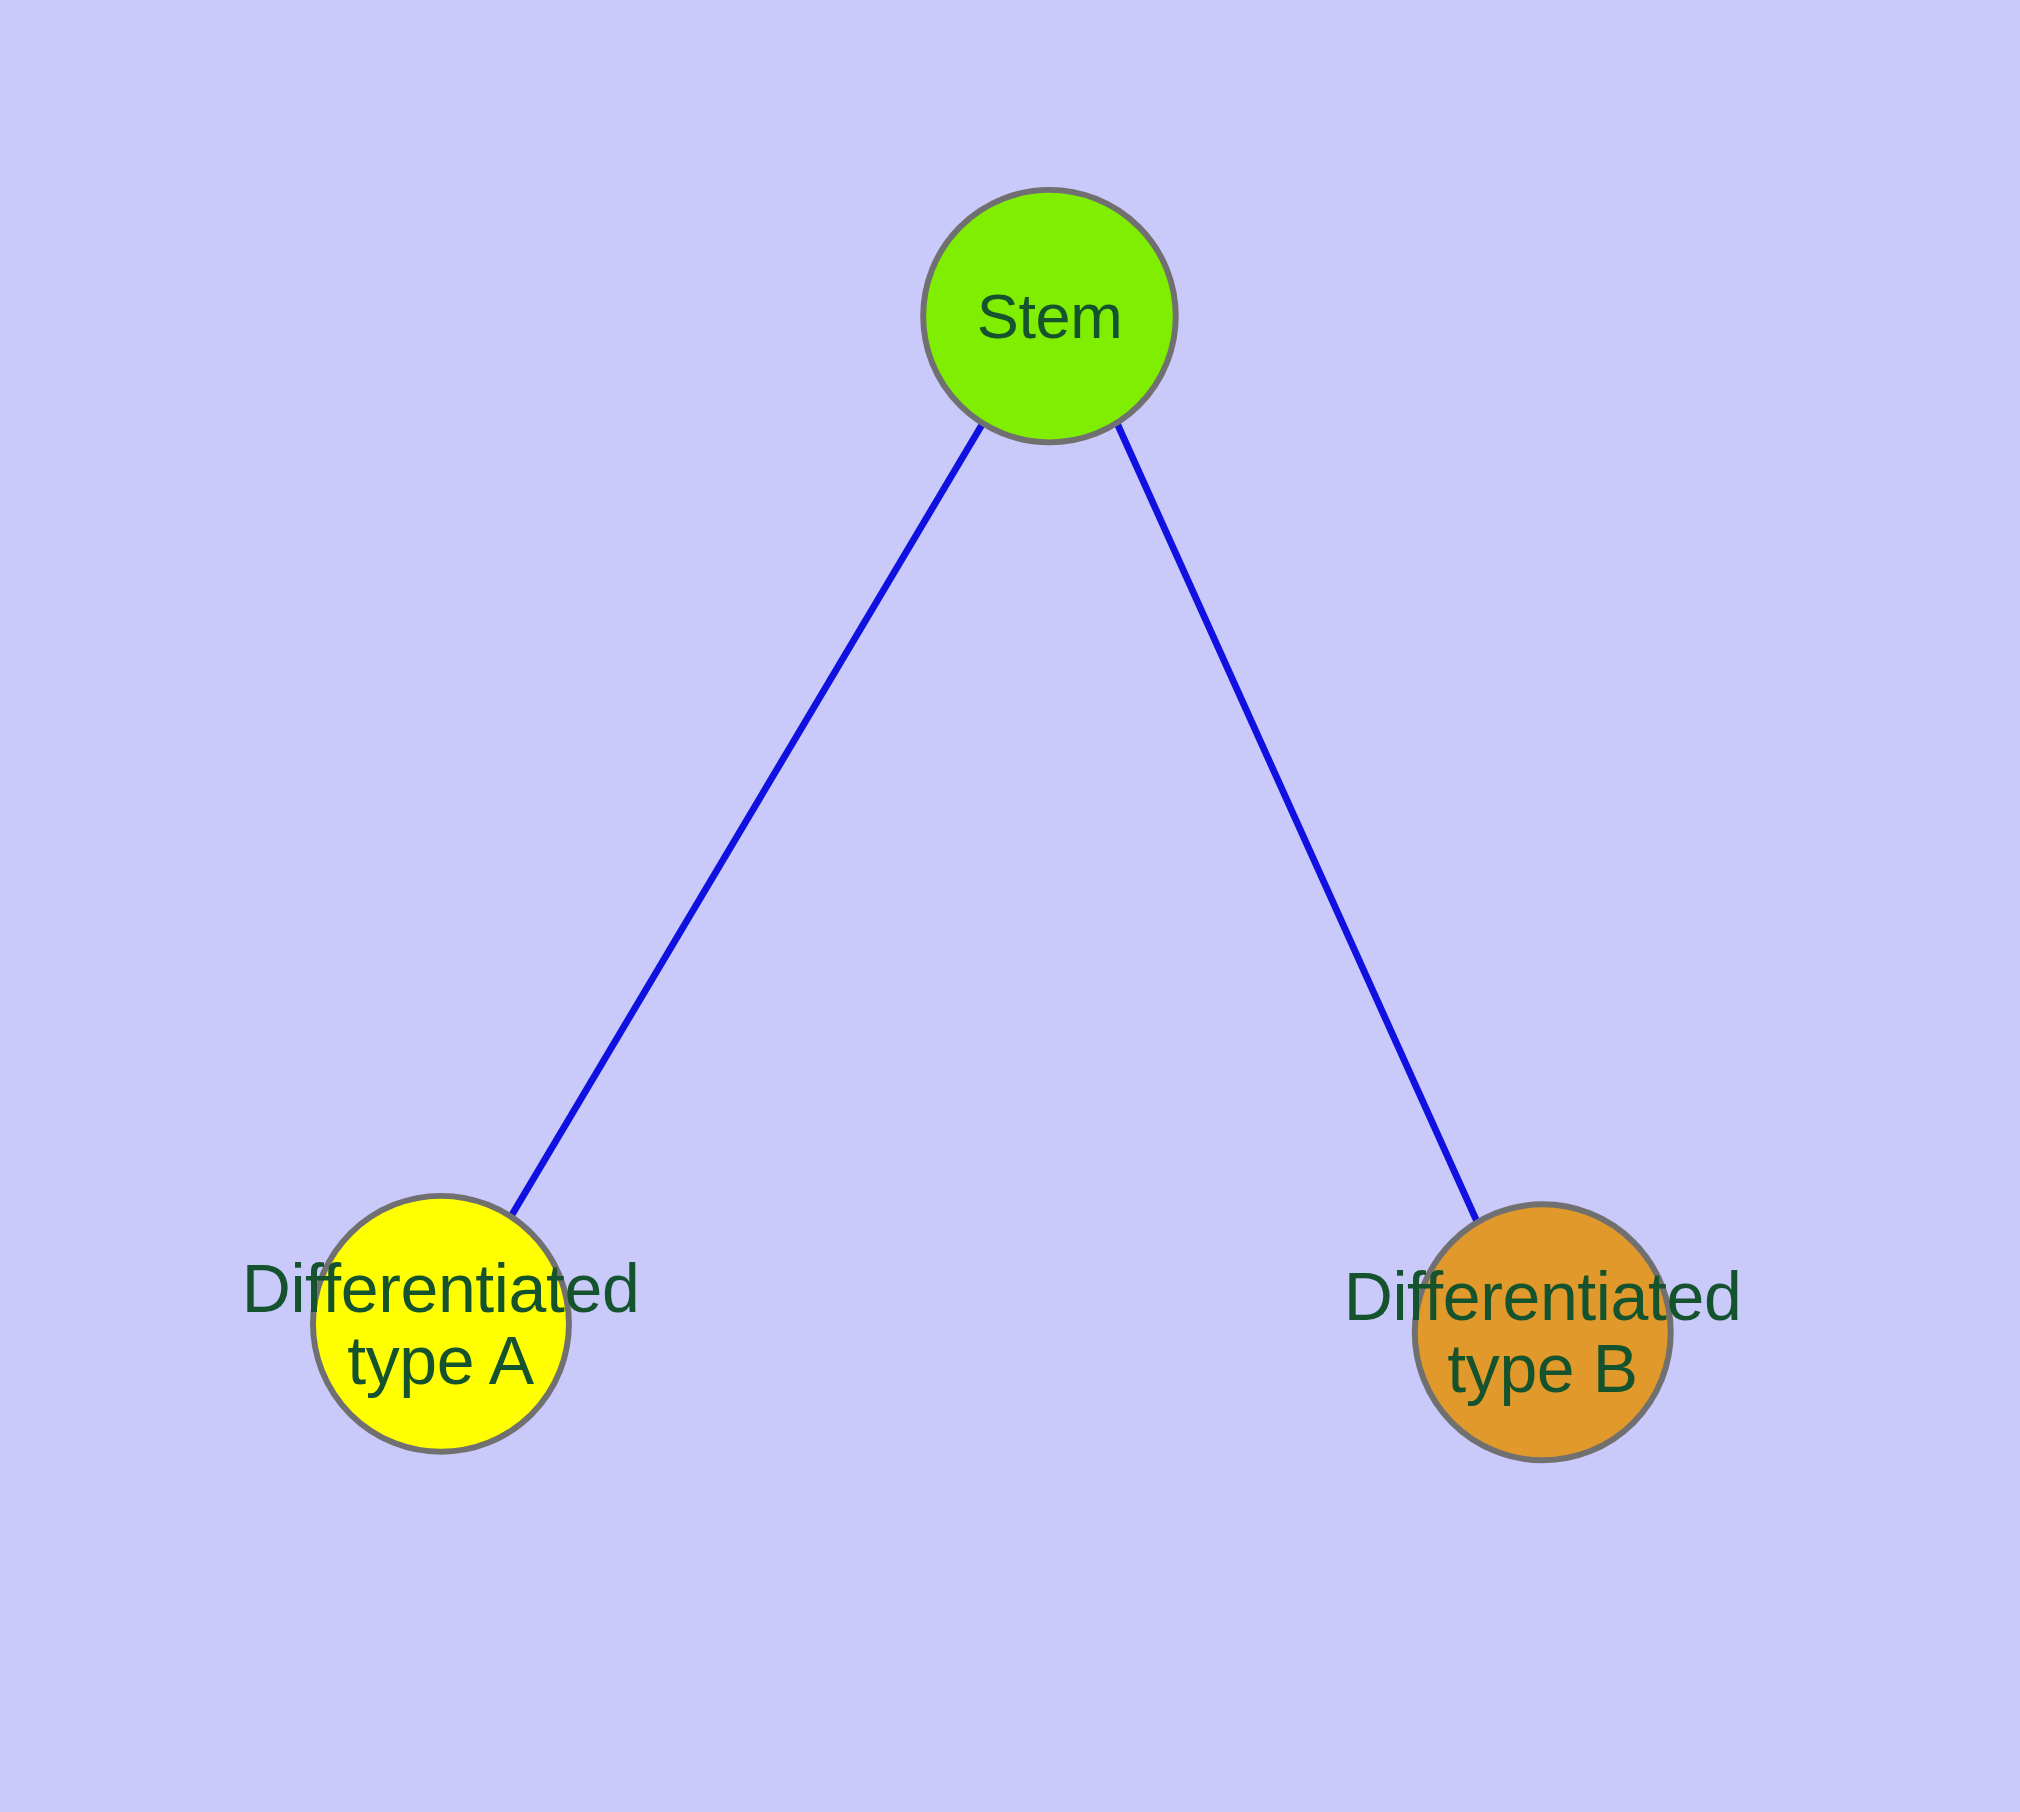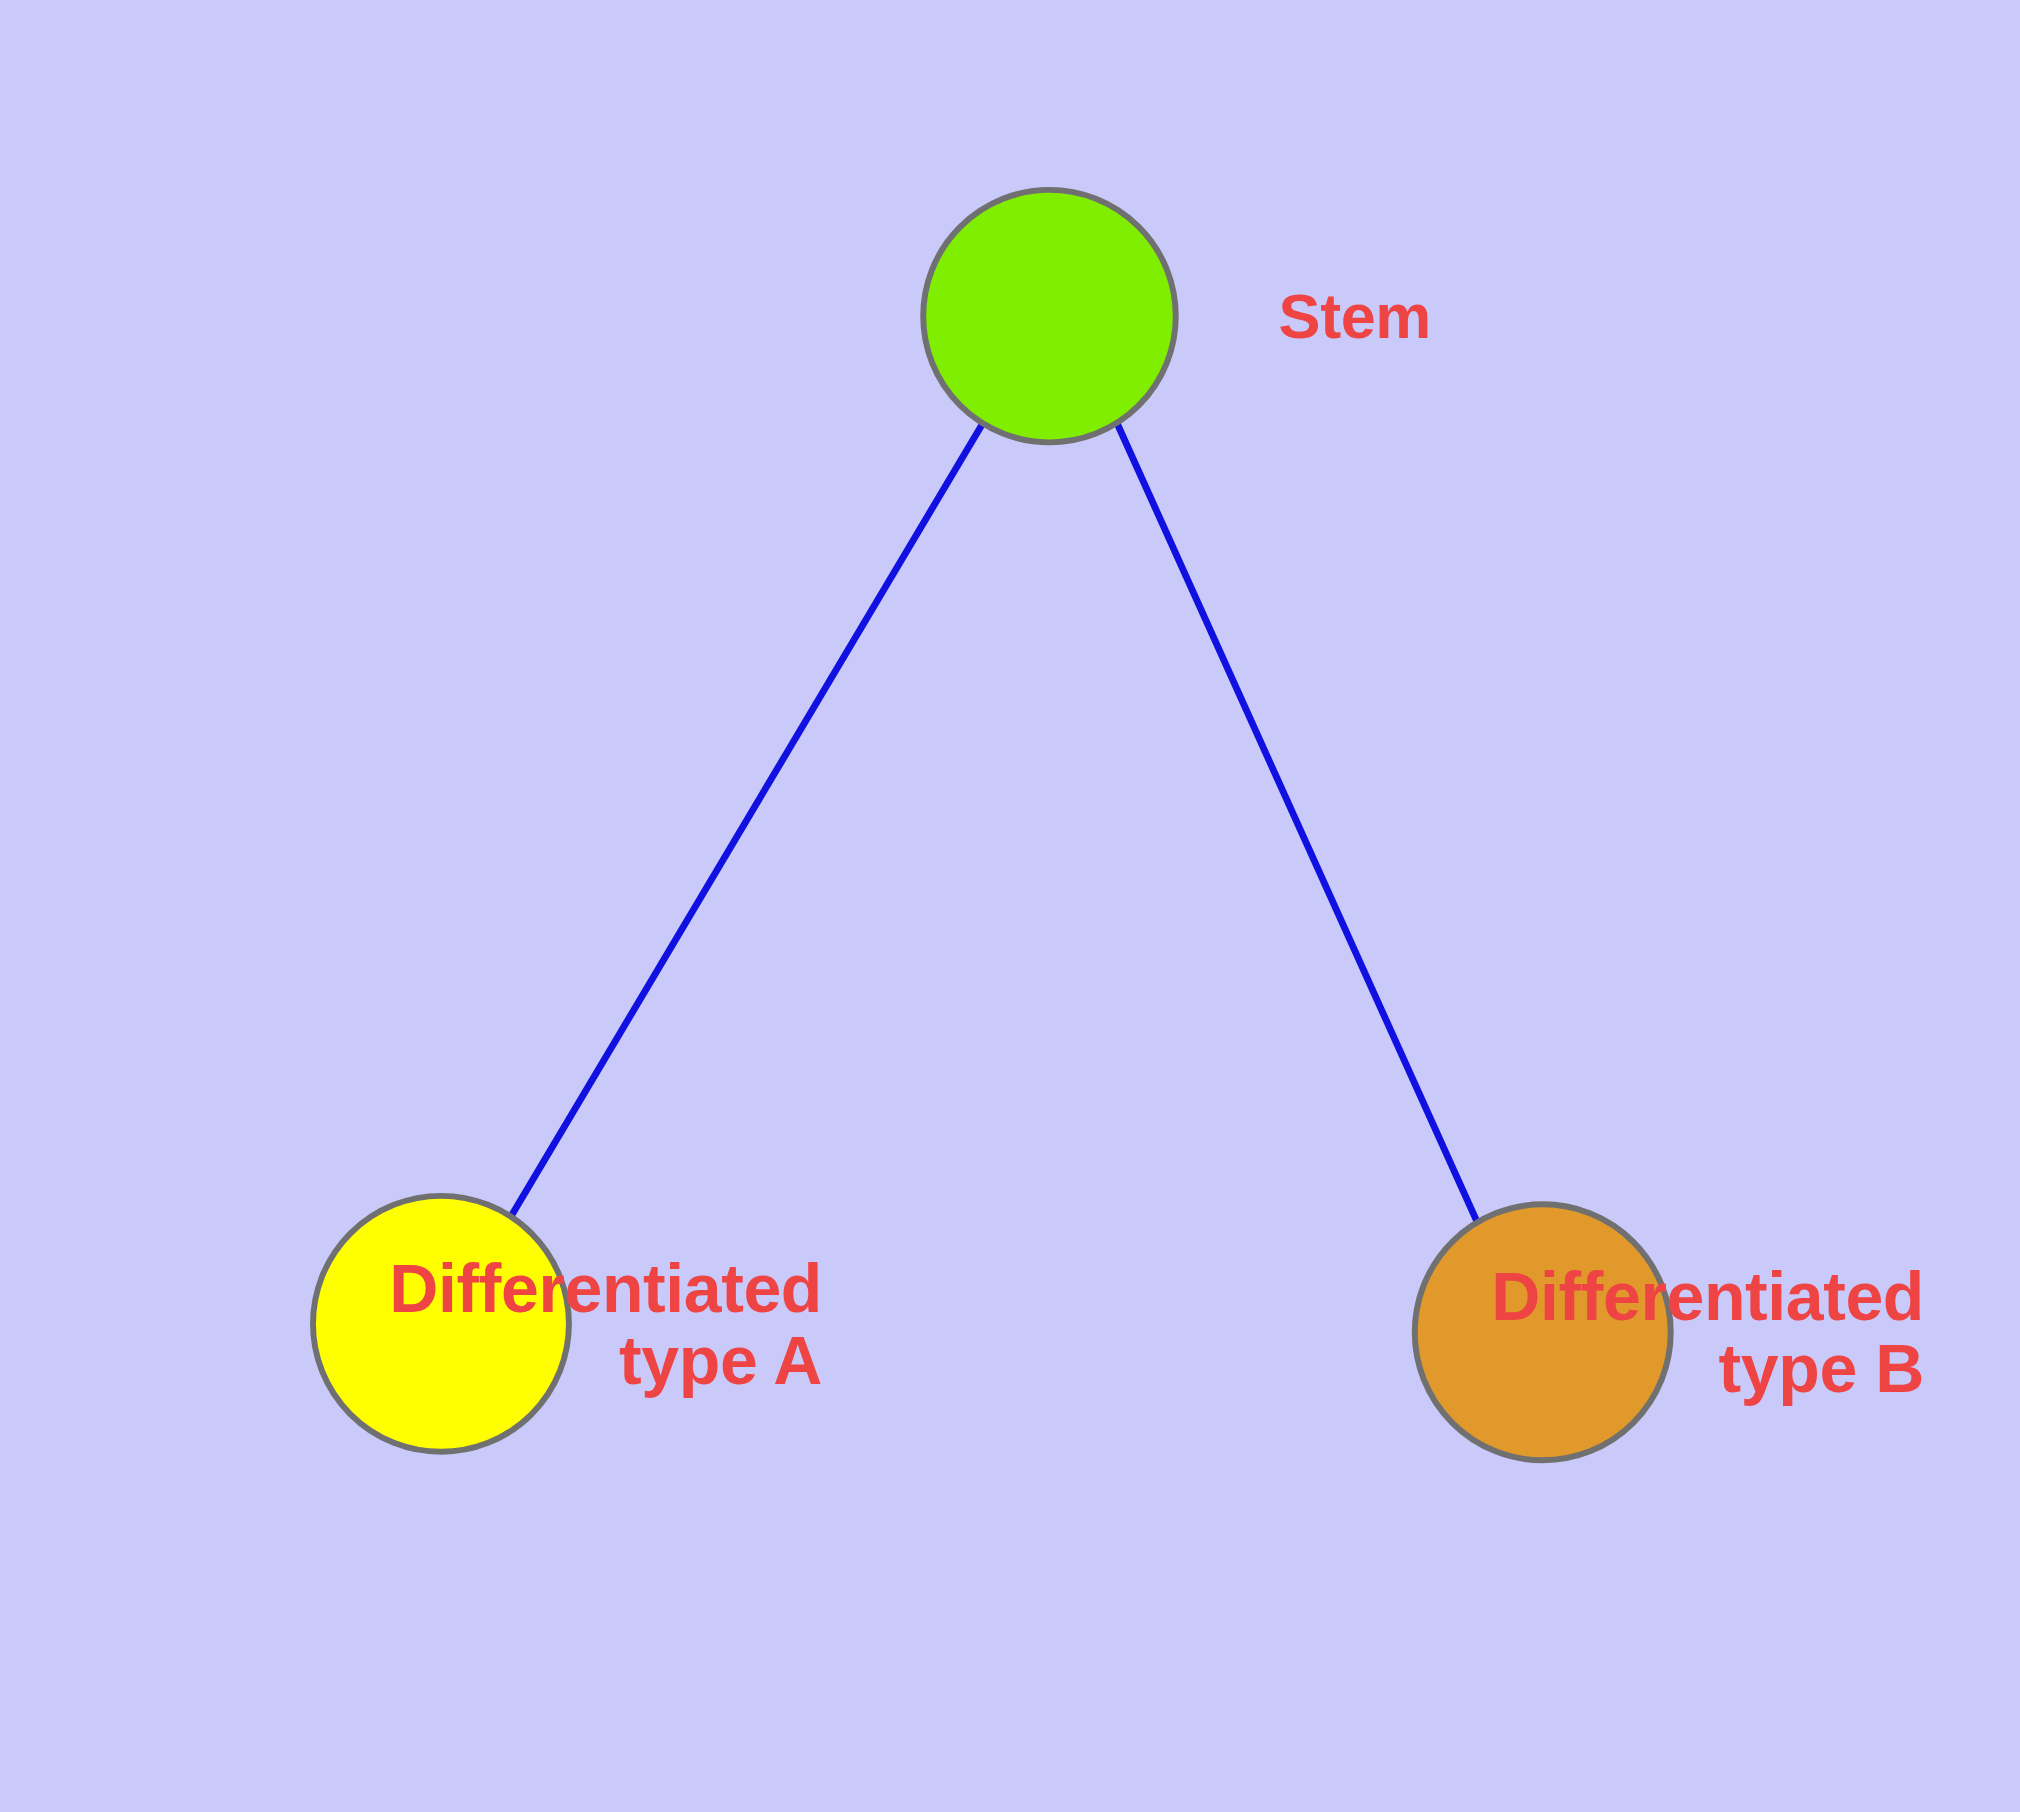--- a/index.html
+++ b/index.html
@@ -25,23 +25,23 @@
   }
   #graph-svg {
     position: absolute;
     left: 0;
     top: 0;
     width: 2021px;
     height: 1812px;
   }
   .node-label {
     position: absolute;
-    text-align: right;
-    color: #ef4444;
-    font-weight: bold;
+    text-align: center;
+    color: #14532d;
+    font-weight: normal;
     white-space: pre;
     line-height: 1.06;
     pointer-events: none;
     letter-spacing: -0.4px;
   }
   #label-stem {
     font-size: 63px;
     left: 710px;
     top: 283px;
     width: 678px;

